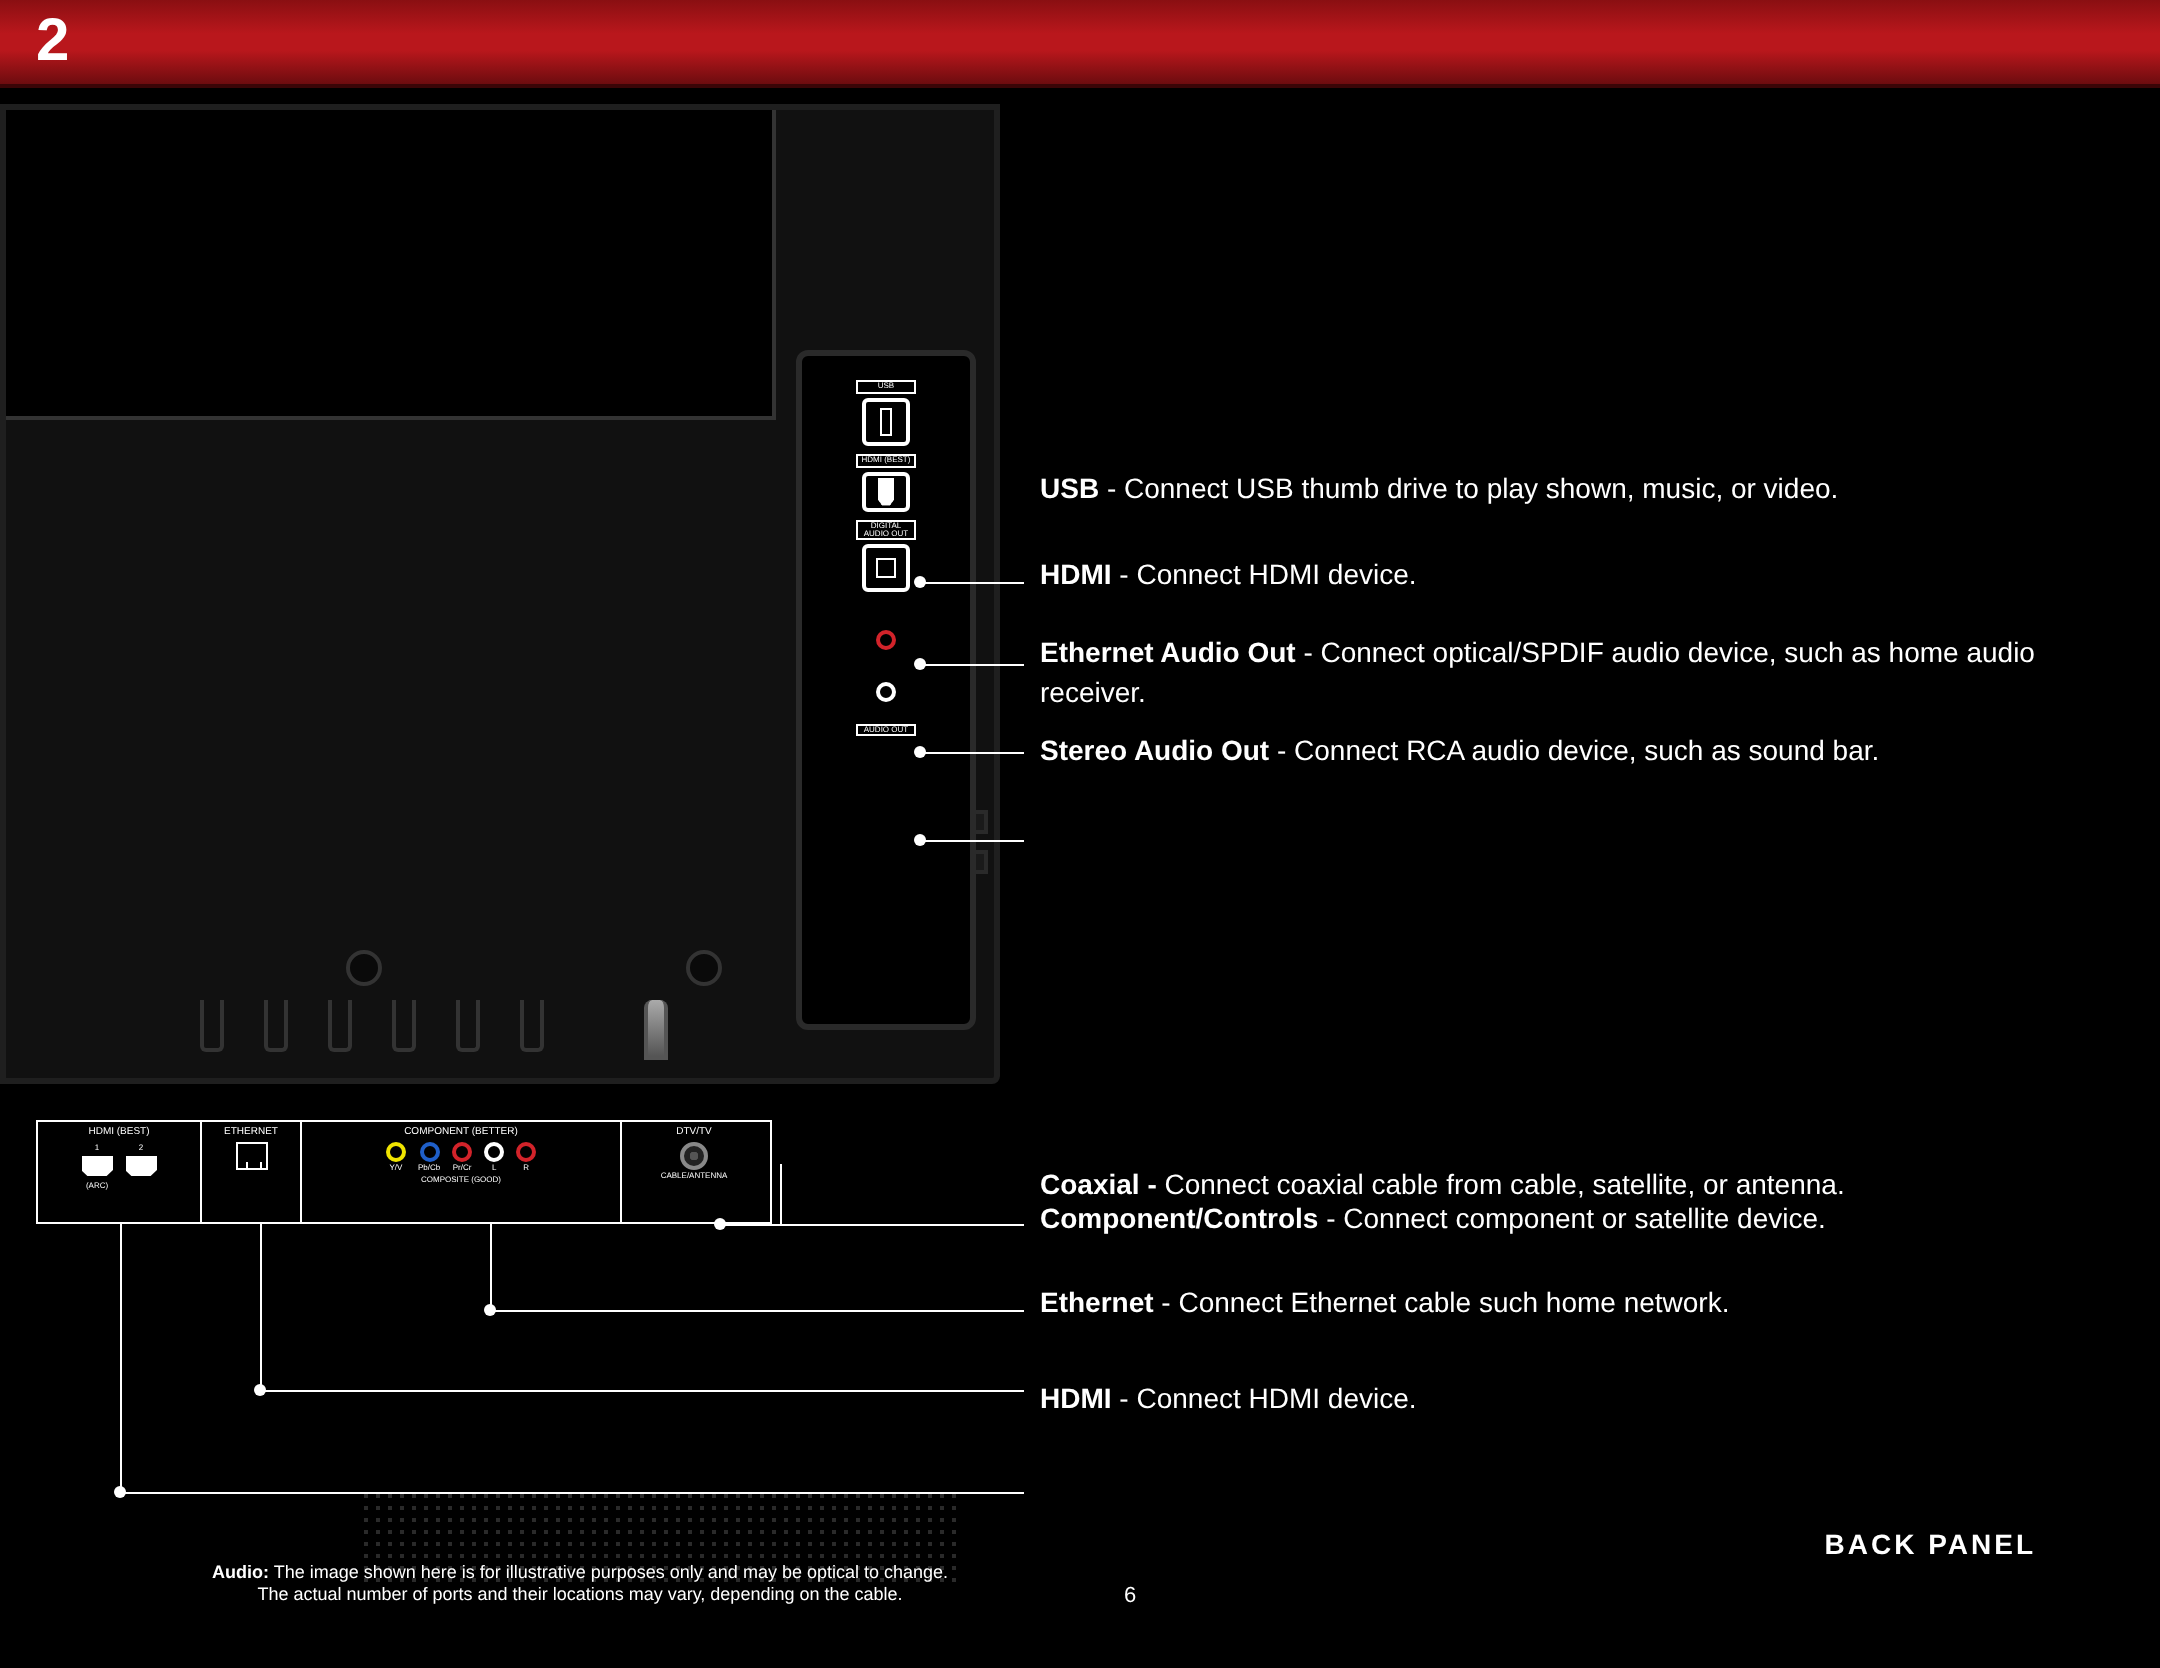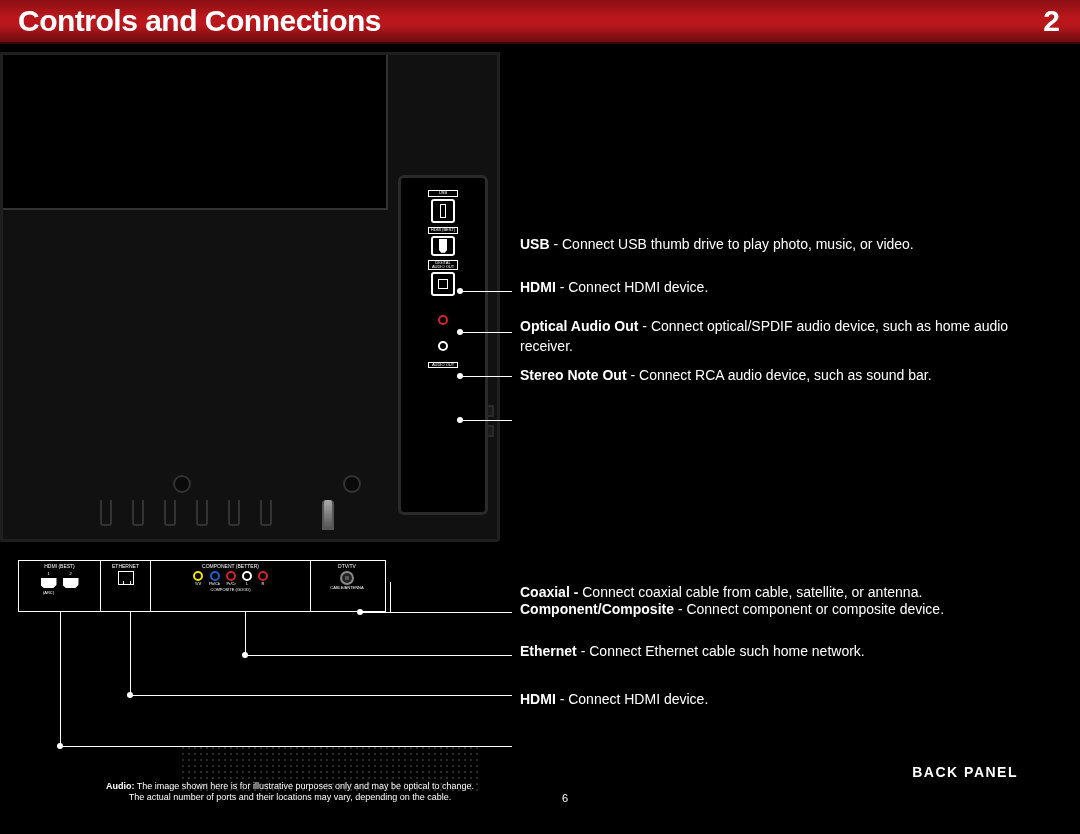--- a/index.html
+++ b/index.html
@@ -197,21 +197,20 @@
     background-image: radial-gradient(#2a2a2a 1.2px, transparent 1.2px);
     background-size: 6px 6px;
     border-radius: 6px 6px 0 0;
   }
 
 </style>
 </head>
 <body>
 
 <div class="header-bar">
-  <div class="header-title">Controls and Connections</div>
   <div class="header-num">2</div>
 </div>
 
 <div class="tv-back">
   <div class="tv-dark-inner"></div>
   <div class="screw" style="left:170px; top:420px;"></div>
   <div class="screw" style="left:340px; top:420px;"></div>
 
   <div class="side-port-block">
     <div class="port-stack">
@@ -331,36 +330,36 @@
 <div class="dot" style="left:130px; top:695px;"></div>
 <div class="line-v" style="left:130px; top:612px; height:83px;"></div>
 <div class="line-h" style="left:130px; top:695px; width:382px;"></div>
 
 <div class="dot" style="left:60px; top:746px;"></div>
 <div class="line-v" style="left:60px; top:612px; height:134px;"></div>
 <div class="line-h" style="left:60px; top:746px; width:452px;"></div>
 
 <div class="descriptions">
   <div class="desc-row" style="top:235px;">
-    <span class="title">USB</span><span class="body"> - Connect USB thumb drive to play photo, music, or video.</span>
+    <span class="title">USB</span><span class="body"> - Connect USB thumb drive to play shown, music, or video.</span>
   </div>
   <div class="desc-row" style="top:278px;">
     <span class="title">HDMI</span><span class="body"> - Connect HDMI device.</span>
   </div>
   <div class="desc-row" style="top:317px;">
-    <span class="title">Optical Audio Out</span><span class="body"> - Connect optical/SPDIF audio device, such as home audio receiver.</span>
+    <span class="title">Ethernet Audio Out</span><span class="body"> - Connect optical/SPDIF audio device, such as home audio receiver.</span>
   </div>
   <div class="desc-row" style="top:366px;">
-    <span class="title">Stereo Note Out</span><span class="body"> - Connect RCA audio device, such as sound bar.</span>
+    <span class="title">Stereo Audio Out</span><span class="body"> - Connect RCA audio device, such as sound bar.</span>
   </div>
   <div class="desc-row" style="top:583px;">
     <span class="title">Coaxial -</span><span class="body"> Connect coaxial cable from cable, satellite, or antenna.</span>
   </div>
   <div class="desc-row" style="top:600px;">
-    <span class="title">Component/Composite</span><span class="body"> - Connect component or composite device.</span>
+    <span class="title">Component/Controls</span><span class="body"> - Connect component or satellite device.</span>
   </div>
   <div class="desc-row" style="top:642px;">
     <span class="title">Ethernet</span><span class="body"> - Connect Ethernet cable such home network.</span>
   </div>
   <div class="desc-row" style="top:690px;">
     <span class="title">HDMI</span><span class="body"> - Connect HDMI device.</span>
   </div>
 </div>
 
 <div class="grille"></div>

